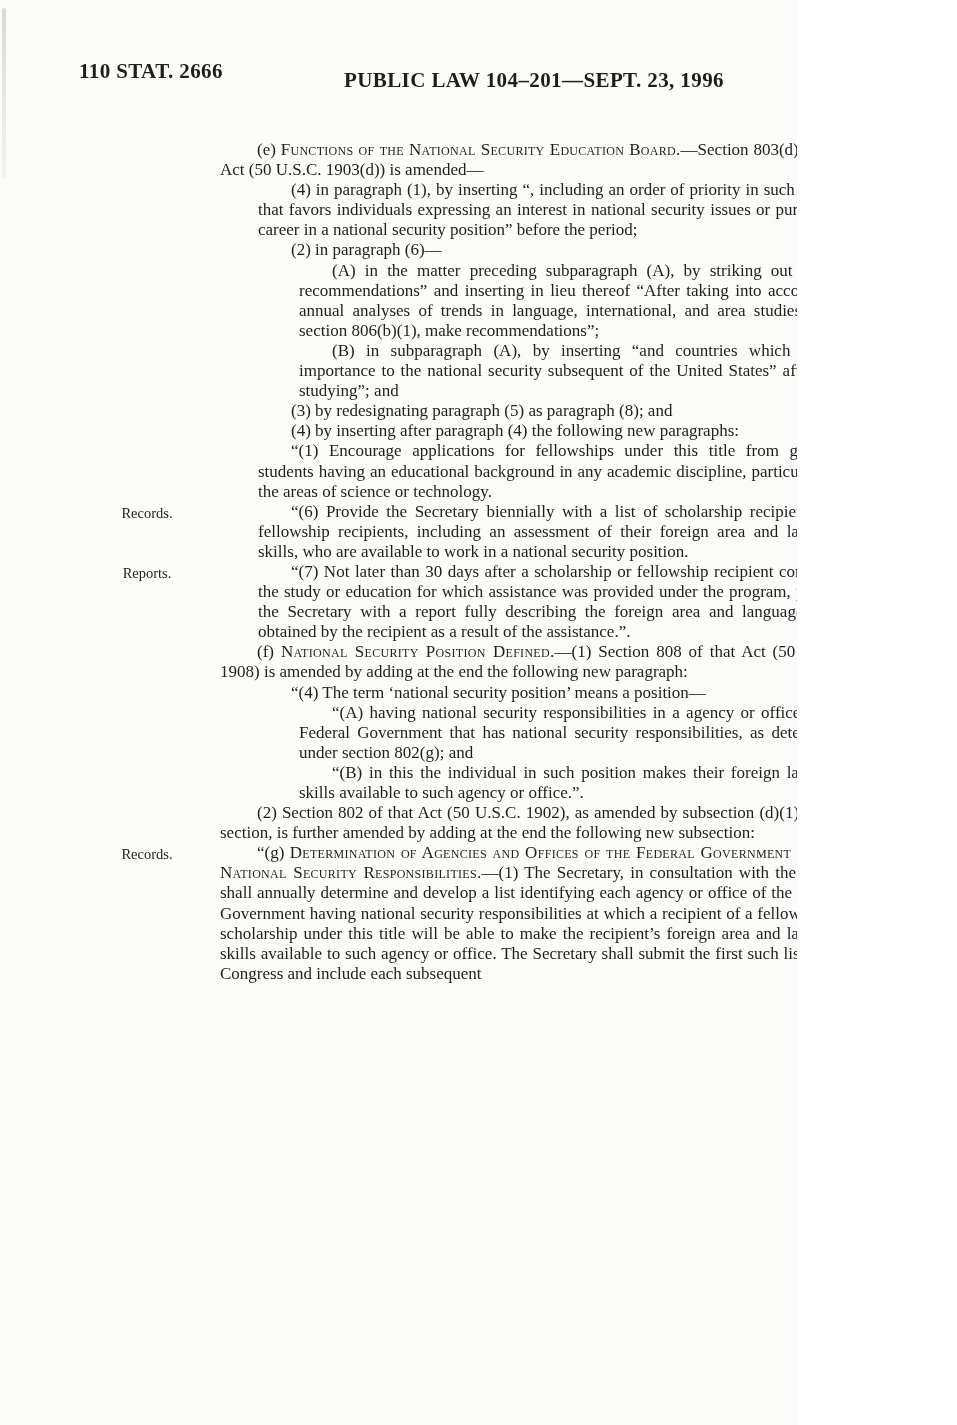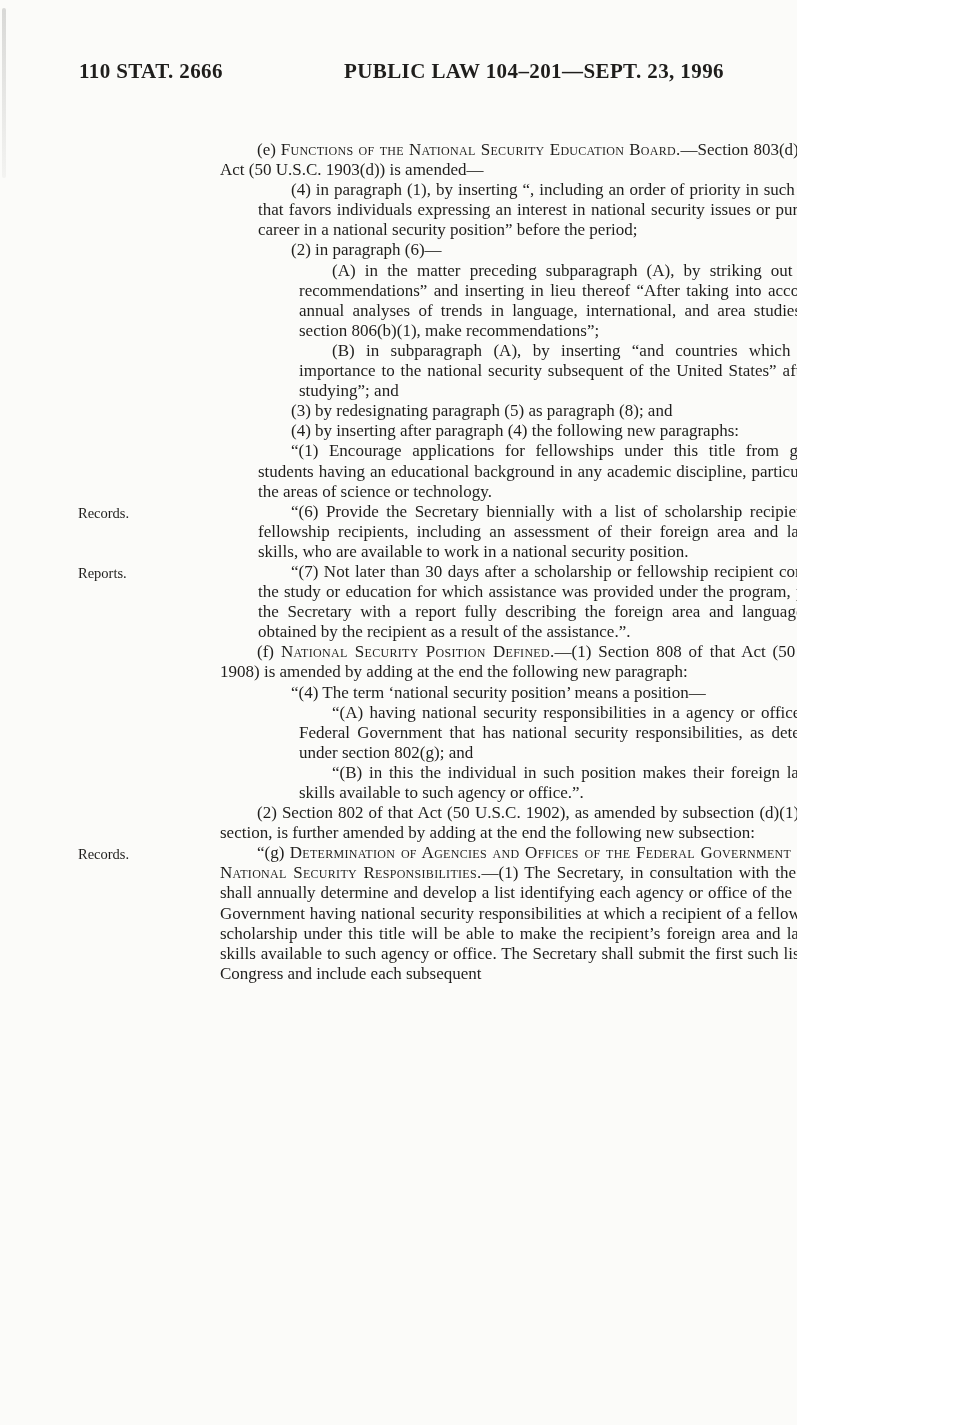--- a/index.html
+++ b/index.html
@@ -12,36 +12,36 @@
     overflow:hidden;
   }
   
   .edge {
     position:absolute; left:2px; top:8px; width:4px; height:170px;
     background:linear-gradient(180deg,#c6c6c4,#efefed);
     opacity:.65; border-radius:2px;
   }
   .running-head { font-weight:700; font-size:21px; letter-spacing:.4px; white-space:nowrap; }
   .stat  { position:absolute; left:79px; top:59px; }
-  .law   { position:absolute; left:220px; width:628px; top:59px; text-align:center; }
+  .law   { position:absolute; left:220px; width:628px; top:68px; text-align:center; }
   .bodycol {
     position:absolute; left:220px; top:104px; width:628px;
     font-size:17px; line-height:20.1px;
     text-align:justify;
     margin-top:36px;
   }
   .para { margin:0; position:relative; }
   .para.sub { text-indent:37px; }
   .para.p1  { margin-left:38px; text-indent:33px; }
   .para.p2  { margin-left:79px; text-indent:33px; }
   .sc { font-variant:small-caps; letter-spacing:.3px; }
   .note {
     position:absolute; top:2px; width:138px;
     font-size:14.5px; line-height:18px;
-    text-align:left; text-indent:0;
+    text-align:center; text-indent:0;
   }
   .sub > .note { left:-142px; }
   .p1  > .note { left:-180px; }
 </style>
 </head>
 <body>
 
 <div class="page">
   <div class="edge"></div>
 

